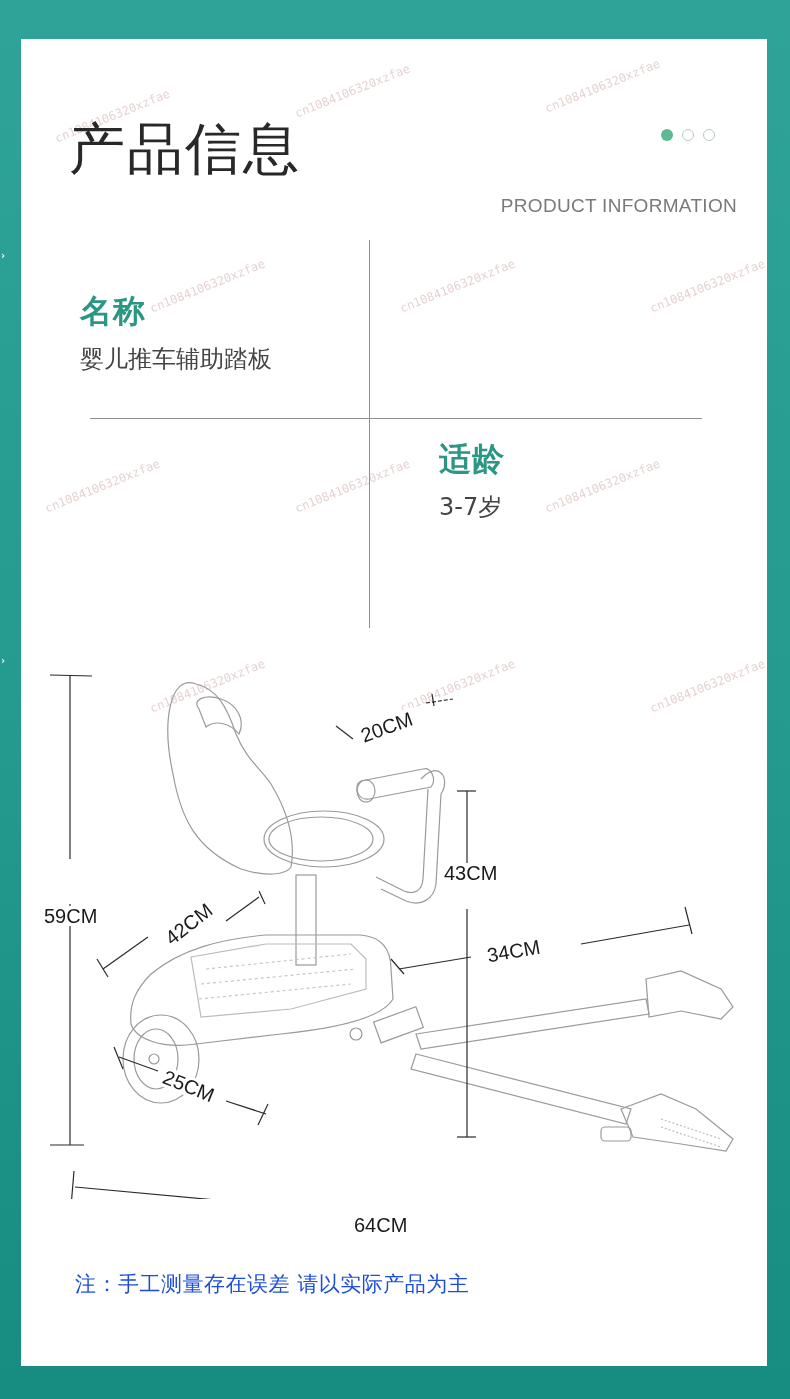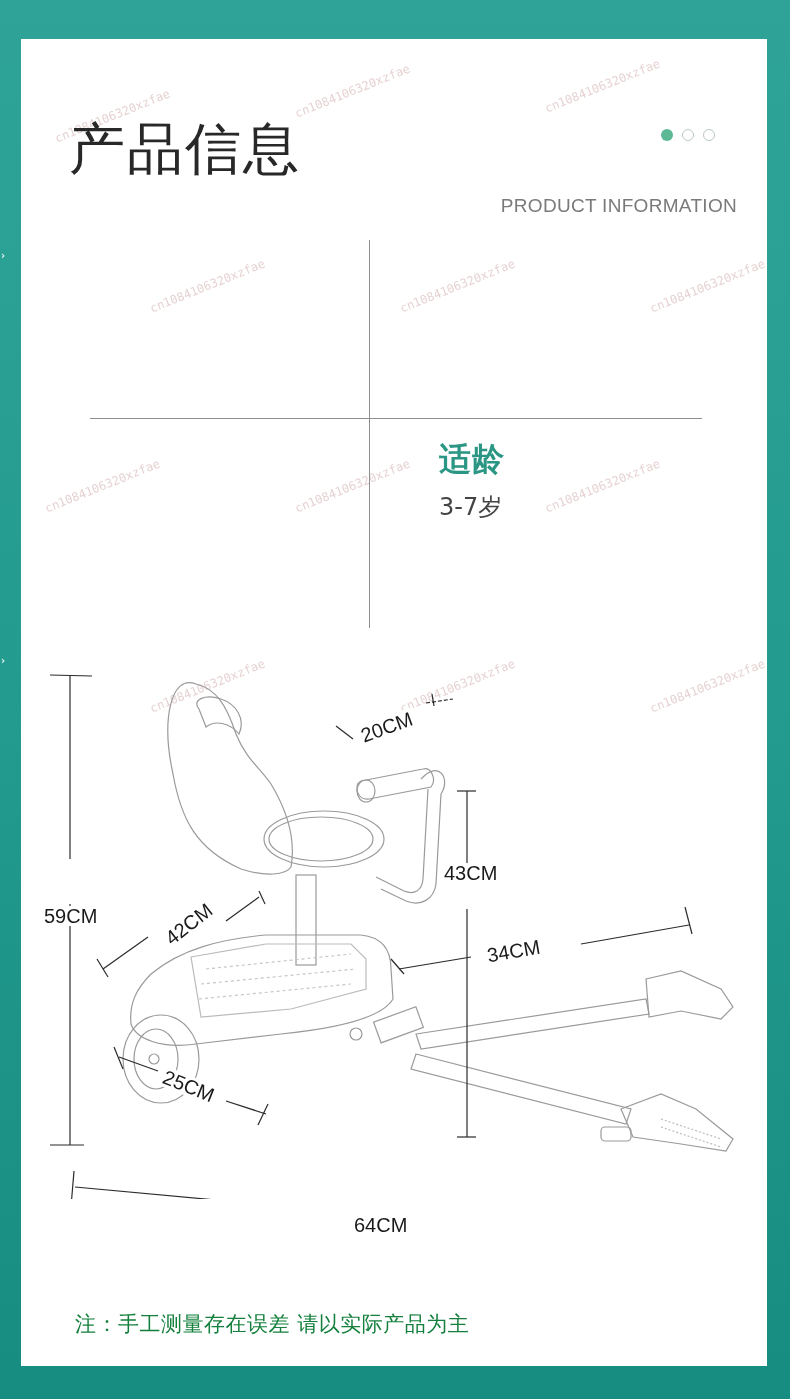--- a/index.html
+++ b/index.html
@@ -30,21 +30,21 @@
     .hline { position: absolute; left: 69px; top: 379px; width: 612px; height: 1px; background: #8f8f8f; }
     .spec { position: absolute; }
     .spec-label { font-size: 32px; font-weight: bold; color: #2a9683; line-height: 1; letter-spacing: 1px; }
     .spec-value { font-size: 24px; color: #444; margin-top: 20px; line-height: 1; }
     .diagram { position: absolute; left: 0; top: 600px; width: 746px; height: 560px; }
     .dim-label {
       position: absolute; font-size: 20px; color: #1a1a1a; font-family: "Liberation Sans", sans-serif;
       background: #fff; padding: 0 3px; line-height: 1;
     }
     .note {
-      position: absolute; left: 54px; top: 1271px; font-size: 21px; color: #15803d; letter-spacing: 0.5px; text-align: center;
+      position: absolute; left: 54px; top: 1231px; font-size: 21px; color: #1d4ed8; letter-spacing: 0.5px; text-align: center;
     }
     .watermark {
       position: absolute; font-size: 12px; color: #e6d2d2; transform: rotate(-22deg);
       font-family: "DejaVu Sans Mono", monospace; white-space: nowrap; pointer-events: none;
     }
   </style>
 </head>
 <body>
 
 <div class="side-mark" style="top:250px">›</div>
@@ -69,20 +69,24 @@
   <div class="dots">
     <div class="dot active"></div>
     <div class="dot inactive"></div>
     <div class="dot inactive"></div>
   </div>
   <div class="title-en">PRODUCT INFORMATION</div>
 
   <div class="vline"></div>
   <div class="hline"></div>
 
+  <div class="spec" style="left:59px;top:256px">
+    <div class="spec-label">名称</div>
+    <div class="spec-value">婴儿推车辅助踏板</div>
+  </div>
   <div class="spec" style="left:418px;top:404px">
     <div class="spec-label">适龄</div>
     <div class="spec-value">3-7岁</div>
   </div>
 
   <div class="diagram">
     <svg width="746" height="560" viewBox="0 0 746 560">
       <g fill="none" stroke="#9a9a9a" stroke-width="1.2">
 
         <path d="M175 45 C150 35 140 80 152 135 C160 180 175 210 220 230 C245 238 265 236 270 228 C275 200 265 170 250 145 C240 130 225 120 215 95 C205 65 195 50 175 45 Z"></path>

